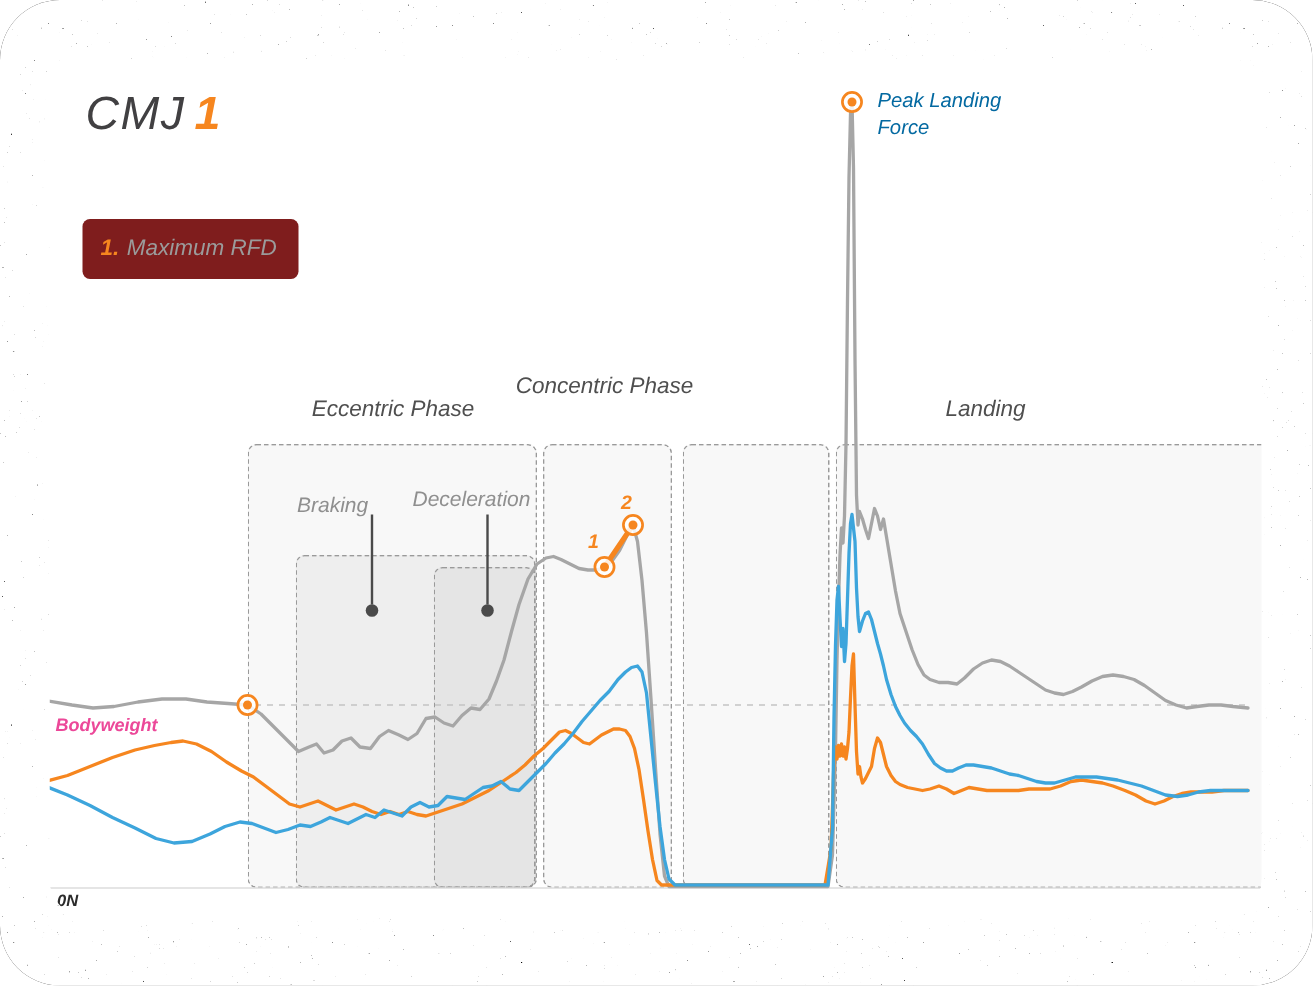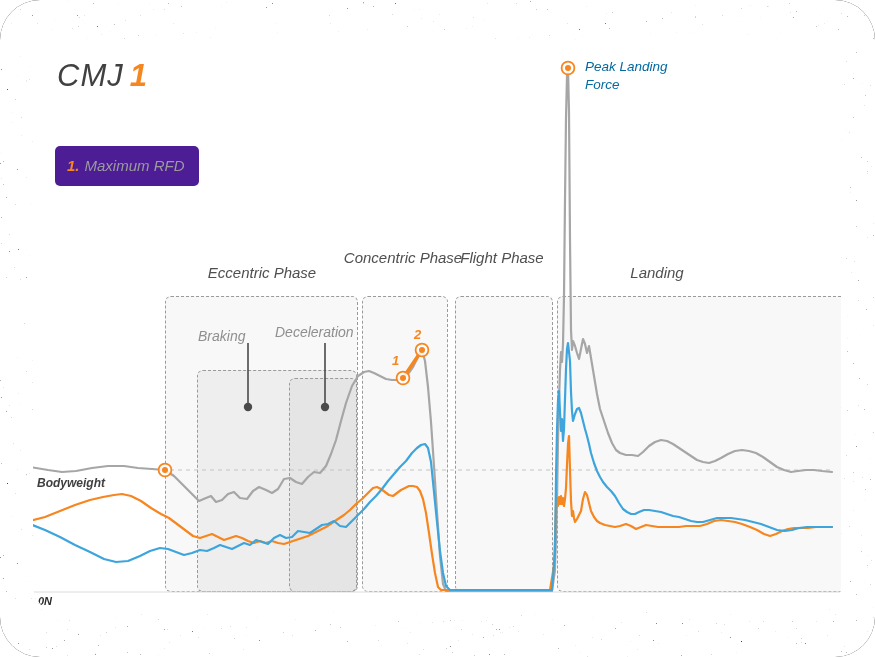--- a/index.html
+++ b/index.html
@@ -6,32 +6,32 @@
   .stage{position:relative;width:875px;height:657px;overflow:hidden;background:#fff;font-style:italic;}
   .noise-wrap{position:absolute;inset:0;border-radius:40px;overflow:hidden;}
   .noise-wrap svg{display:block;}
   .card{position:absolute;left:33px;top:40px;width:808px;height:572px;background:#ffffff;
         border-radius:26px;overflow:hidden;box-shadow:0 0 14px 6px rgba(255,255,255,0.85);}
   .abs{position:absolute;}
   
   .title{left:24px;top:18px;font-size:31px;color:#414042;letter-spacing:1px;font-weight:400;}
   .title .num{color:#F6861F;font-weight:700;margin-left:6px;letter-spacing:0;}
   
-  .legend{left:22px;top:106px;background:#4c1d95;border-radius:5px;padding:8px 14px 9px 12px;
+  .legend{left:22px;top:106px;background:#7f1d1d;border-radius:5px;padding:8px 14px 9px 12px;
           font-size:15px;line-height:23px;color:#9b9b9b;}
   .legend .num{color:#F6861F;font-weight:700;margin-right:5px;}
   
   .region{position:absolute;border:1.5px dashed #9a9a9a;border-radius:6px;
           background:rgba(125,125,125,0.055);box-sizing:border-box;}
   .region.inner{background:rgba(125,125,125,0.075);}
   
   .phase-label{position:absolute;color:#4f4f4f;font-size:15px;font-weight:500;text-align:center;line-height:20px;}
   .small-ann{position:absolute;color:#8f8f8f;font-size:14px;text-align:left;}
   .som{left:7px;top:397px;width:120px;text-align:right;font-size:11.5px;line-height:15px;color:#5d5d5d;}
-  .bw{left:4px;top:436px;font-size:12px;font-weight:700;color:#404040;}
+  .bw{left:4px;top:436px;font-size:12px;font-weight:700;color:#ec4899;}
   .zn{left:5px;top:555px;font-size:11px;font-weight:700;color:#2b2b2b;}
   .plf{left:552px;top:18px;font-size:13.5px;line-height:18px;color:#0369a1;}
   .mk{position:absolute;color:#F6861F;font-size:13px;font-weight:700;}
   #chart{position:absolute;inset:0;}
 </style>
 </head>
 <body>
 
 <div class="stage">
 
@@ -81,21 +81,20 @@
         <circle cx="403" cy="378" r="6.4" fill="#ffffff" fill-opacity="0.85" stroke="#F6861F" stroke-width="1.8"></circle>
         <circle cx="403" cy="378" r="3" fill="#F6861F"></circle>
         <circle cx="422" cy="350" r="6.4" fill="#ffffff" fill-opacity="0.85" stroke="#F6861F" stroke-width="1.8"></circle>
         <circle cx="422" cy="350" r="3" fill="#F6861F"></circle>
         <circle cx="568" cy="68" r="6.4" fill="#ffffff" fill-opacity="0.85" stroke="#F6861F" stroke-width="1.8"></circle>
         <circle cx="568" cy="68" r="3" fill="#F6861F"></circle>
       </svg>
 
     <div class="phase-label" style="left:149px;top:223px;width:160px;">Eccentric Phase</div>
     <div class="phase-label" style="left:310px;top:208px;width:120px;">Concentric Phase</div>
-    <div class="phase-label" style="left:409px;top:208px;width:120px;">Flight Phase</div>
     <div class="phase-label" style="left:544px;top:223px;width:160px;text-align:center;">Landing</div>
 
     <div class="small-ann" style="left:165px;top:288px;width:100px;">Braking</div>
     <div class="small-ann" style="left:242px;top:284px;width:100px;">Deceleration</div>
 
 
     <div class="abs bw">Bodyweight</div>
     <div class="abs zn">0N</div>
 
     <div class="abs plf">

